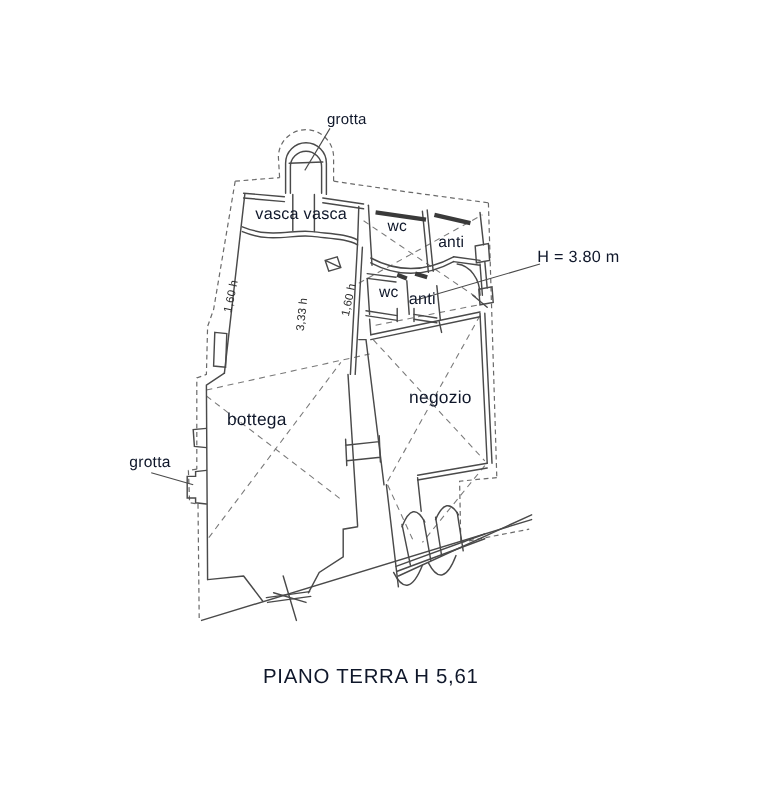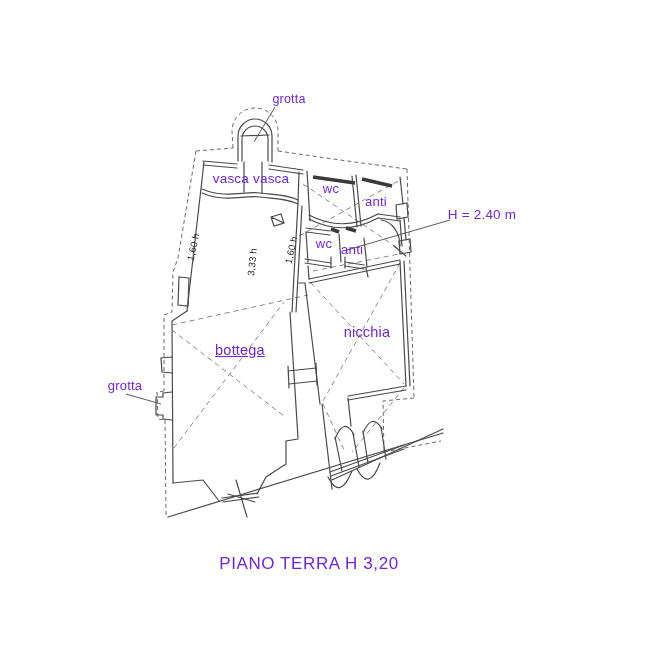--- a/index.html
+++ b/index.html
@@ -8,21 +8,21 @@
     font-family:"Liberation Sans", sans-serif;color:#161616;
   }
   #plan-svg{position:absolute;left:0;top:0;}
   .walls path, .walls line{stroke:#4a4a4a;stroke-width:1.2;fill:none;stroke-linecap:round;}
   .thick path{stroke:#3a3a3a;stroke-width:3.6;fill:none;stroke-linecap:butt;}
   .boundary path{stroke:#6a6a6a;stroke-width:1;fill:none;stroke-dasharray:4 3;}
   .xlines path{stroke:#7a7a7a;stroke-width:0.9;fill:none;stroke-dasharray:5 4;}
   .leaders path{stroke:#4a4a4a;stroke-width:0.9;fill:none;}
   .lbl{
     position:absolute;white-space:nowrap;transform:translate(-50%,-50%);
-    font-size:13px;color:#6d28d9;letter-spacing:0.2px;
+    font-size:13px;color:#0f172a;letter-spacing:0.2px;
   }
   .lbl.big{font-size:14.5px;}
   .lbl.small{font-size:13px;}
   .lbl.title{font-size:17px;letter-spacing:0.6px;}
   .lbl.dim{font-size:9.5px;color:#2c2c2c;}
   .rot78{transform:translate(-50%,-50%) rotate(-78deg);}
   .rot84{transform:translate(-50%,-50%) rotate(-84deg);}
 </style>
 </head>
 <body>
@@ -140,26 +140,26 @@
       <path d="M275,107 L254,142"></path>
       <path d="M450,220 L347,250"></path>
       <path d="M126,394 L161,404"></path>
     </g>
   </svg>
 
   <div class="lbl" style="left:289px;top:99px;font-size:12.5px;">grotta</div>
   <div class="lbl" style="left:251px;top:178px;font-size:13.5px;">vasca vasca</div>
   <div class="lbl small" style="left:331px;top:188px;">wc</div>
   <div class="lbl small" style="left:376px;top:201px;">anti</div>
-  <div class="lbl" style="left:482px;top:214px;font-size:13.5px;">H = 2.40 m</div>
+  <div class="lbl" style="left:482px;top:214px;font-size:13.5px;">H = 3.80 m</div>
   <div class="lbl small" style="left:324px;top:243px;">wc</div>
   <div class="lbl" style="left:352px;top:249px;font-size:13.5px;">anti</div>
-  <div class="lbl big" style="left:240px;top:350px;text-decoration:underline;">bottega</div>
-  <div class="lbl big" style="left:367px;top:332px;">nicchia</div>
+  <div class="lbl big" style="left:214px;top:350px;">bottega</div>
+  <div class="lbl big" style="left:367px;top:332px;">negozio</div>
   <div class="lbl small" style="left:125px;top:385px;">grotta</div>
 
   <div class="lbl dim rot78" style="left:193px;top:247px;">1,60 h</div>
   <div class="lbl dim rot84" style="left:252px;top:262px;">3,33 h</div>
   <div class="lbl dim rot78" style="left:291px;top:250px;">1,60 h</div>
 
-  <div class="lbl title" style="left:309px;top:564px;">PIANO TERRA H 3,20</div>
+  <div class="lbl title" style="left:309px;top:564px;">PIANO TERRA H 5,61</div>
 
 </div>
 
 </body></html>

